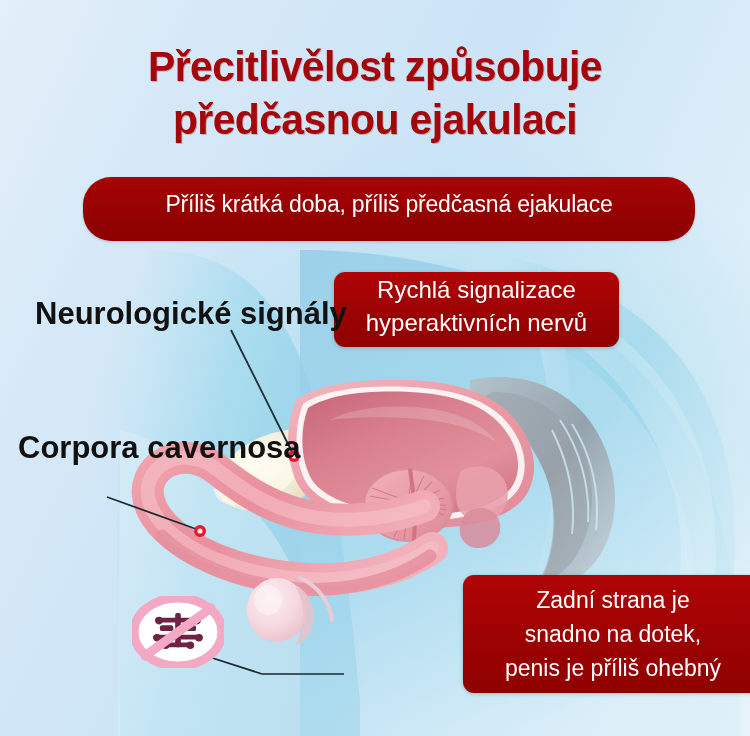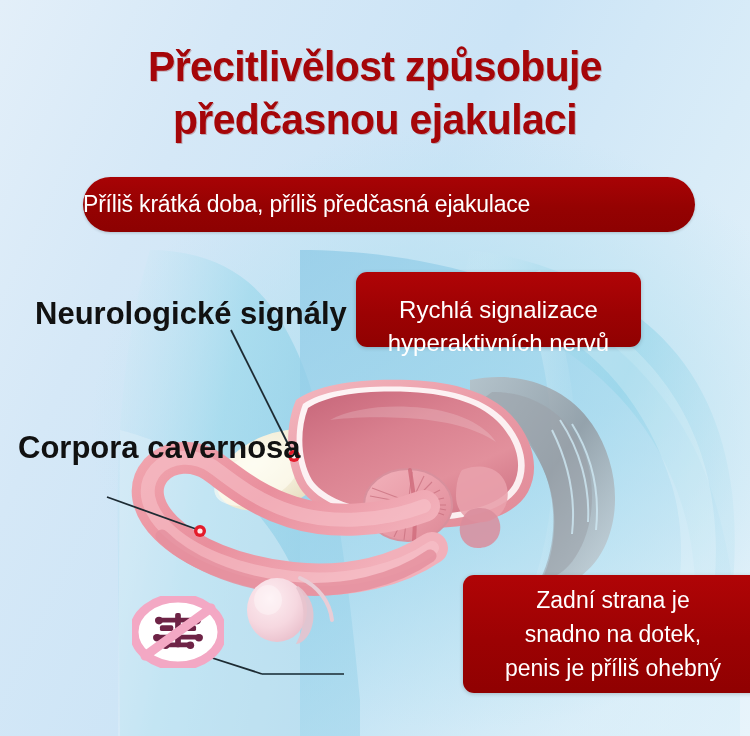--- a/index.html
+++ b/index.html
@@ -48,49 +48,49 @@
     transform-origin: center top;
   }
   .headline .l2 { display: block; }
 
   
   .pill-banner {
     position: absolute;
     left: 83px;
     top: 177px;
     width: 612px;
-    height: 55px;
+    height: 64px;
     background: linear-gradient(180deg, #a80305 0%, #950202 55%, #8d0101 100%);
     border-radius: 28px;
     color: #ffffff;
     font-size: 23px;
     line-height: 55px;
+    text-align: center;
     letter-spacing: -0.2px;
     box-shadow: 0 1px 3px rgba(0,0,0,0.18);
   }
 
   
   .callout {
     position: absolute;
     background: linear-gradient(180deg, #b00406 0%, #9c0203 55%, #900101 100%);
     border-radius: 11px;
     color: #ffffff;
     text-align: center;
     box-shadow: 0 1px 4px rgba(0,0,0,0.20);
   }
   #callout-nerves {
     left: 334px;
     top: 272px;
     width: 285px;
     height: 75px;
     font-size: 24px;
     line-height: 33px;
-    padding-top: 21px;
+    padding-top: 1px;
     box-sizing: border-box;
-    margin-left: 22px;
   }
   #callout-bending {
     left: 463px;
     top: 575px;
     width: 300px;
     height: 118px;
     font-size: 23px;
     line-height: 34px;
     padding-top: 8px;
     box-sizing: border-box;

